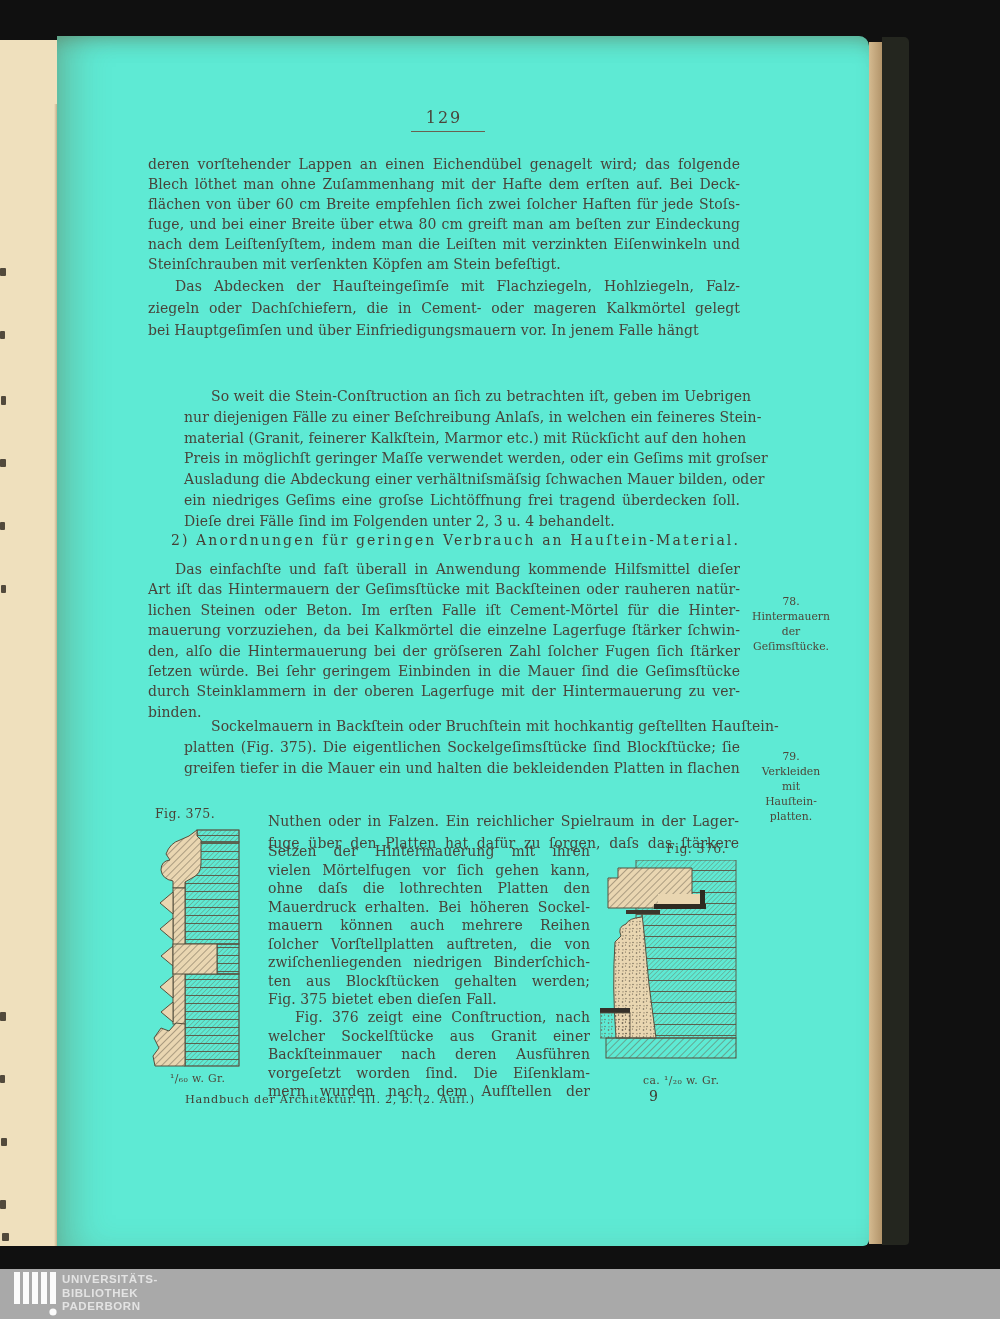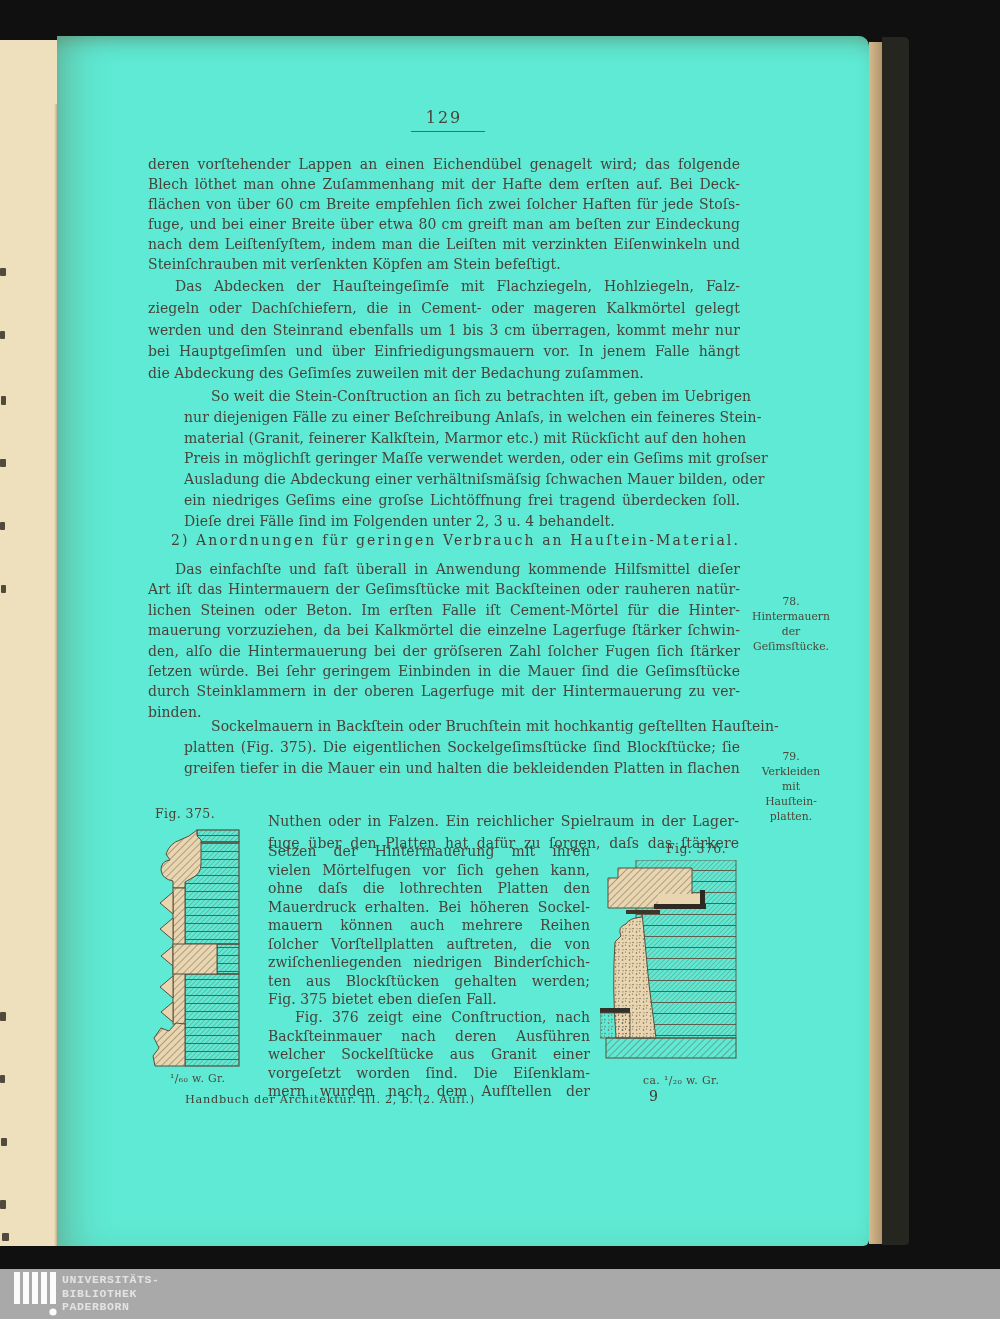--- a/index.html
+++ b/index.html
@@ -33,21 +33,21 @@
     background:#24261f;border-radius:0 5px 4px 0;
   }
   .edge-fragment{position:absolute;background:rgba(42,36,28,.8);border-radius:1px;}
   
   .bottom-band{
     position:absolute;left:0;top:1269px;width:1000px;height:50px;
     background:#a9a9a9;
   }
   .logo-text{
     position:absolute;left:62px;top:4px;
-    font-family:Liberation Mono, monospace;font-weight:bold;
+    font-family:Liberation Sans, sans-serif;font-weight:bold;
     font-size:11.5px;line-height:13.5px;letter-spacing:.6px;color:#e3e3e3;
   }
   
   .block{position:absolute;}
   .line{white-space:nowrap;}
   .jtext .line{text-align:justify;text-align-last:justify;}
   .jtext .line:last-child{text-align-last:left;}
   .jtext.jlast .line:last-child{text-align-last:justify;}
   .ind1 .line:first-child{text-indent:27px;}
   .body-text{font-size:14px;letter-spacing:.05px;}
@@ -134,23 +134,21 @@
       <div class="line">Blech löthet man ohne Zuſammenhang mit der Hafte dem erſten auf.  Bei Deck-</div>
       <div class="line">flächen von über 60 cm Breite empfehlen ſich zwei ſolcher Haften für jede Stoſs-</div>
       <div class="line">fuge, und bei einer Breite über etwa 80 cm greift man am beſten zur Eindeckung</div>
       <div class="line">nach dem Leiſtenſyſtem, indem man die Leiſten mit verzinkten Eiſenwinkeln und</div>
       <div class="line">Steinſchrauben mit verſenkten Köpfen am Stein befeſtigt.</div>
     </div>
 
   <div class="block body-text jtext ind1 lh218" style="left:91px;top:240px;width:592px;">
       <div class="line">Das Abdecken der Hauſteingeſimſe mit Flachziegeln, Hohlziegeln, Falz-</div>
       <div class="line">ziegeln oder Dachſchiefern, die in Cement- oder mageren Kalkmörtel gelegt</div>
-      <div class="line">werden und den Steinrand ebenfalls um 1 bis 3 cm überragen, kommt mehr nur</div>
       <div class="line">bei Hauptgeſimſen und über Einfriedigungsmauern vor.  In jenem Falle hängt</div>
-      <div class="line">die Abdeckung des Geſimſes zuweilen mit der Bedachung zuſammen.</div>
     </div>
 
   <div class="block body-text jtext ind1 lh208" style="left:91px;top:350px;width:592px;">
       <div class="line">So weit die Stein-Conſtruction an ſich zu betrachten iſt, geben im Uebrigen</div>
       <div class="line">nur diejenigen Fälle zu einer Beſchreibung Anlaſs, in welchen ein feineres Stein-</div>
       <div class="line">material (Granit, feinerer Kalkſtein, Marmor etc.) mit Rückſicht auf den hohen</div>
       <div class="line">Preis in möglichſt geringer Maſſe verwendet werden, oder ein Geſims mit groſser</div>
       <div class="line">Ausladung die Abdeckung einer verhältniſsmäſsig ſchwachen Mauer bilden, oder</div>
       <div class="line">ein niedriges Geſims eine groſse Lichtöffnung frei tragend überdecken ſoll.</div>
       <div class="line">Dieſe drei Fälle ſind im Folgenden unter 2, 3 u. 4 behandelt.</div>
@@ -187,22 +185,22 @@
       <div class="line">Mauerdruck erhalten. Bei höheren Sockel-</div>
       <div class="line">mauern können auch mehrere Reihen</div>
       <div class="line">ſolcher Vorſtellplatten auftreten, die von</div>
       <div class="line">zwiſchenliegenden niedrigen Binderſchich-</div>
       <div class="line">ten aus Blockſtücken gehalten werden;</div>
       <div class="line">Fig. 375 bietet eben dieſen Fall.</div>
     </div>
 
   <div class="block body-text jtext ind1 jlast lh184" style="left:211px;top:972px;width:322px;">
       <div class="line">Fig. 376 zeigt eine Conſtruction, nach</div>
+      <div class="line">welcher Sockelſtücke aus Granit einer</div>
       <div class="line">Backſteinmauer nach deren Ausführen</div>
-      <div class="line">welcher Sockelſtücke aus Granit einer</div>
       <div class="line">vorgeſetzt worden ſind.  Die Eiſenklam-</div>
       <div class="line">mern wurden nach dem Aufſtellen der</div>
     </div>
 
   <div class="mnote" style="left:686px;top:521px;">
       <div class="line">78.</div>
       <div class="line">Hintermauern</div>
       <div class="line">der</div>
       <div class="line">Geſimsſtücke.</div>
     </div>

